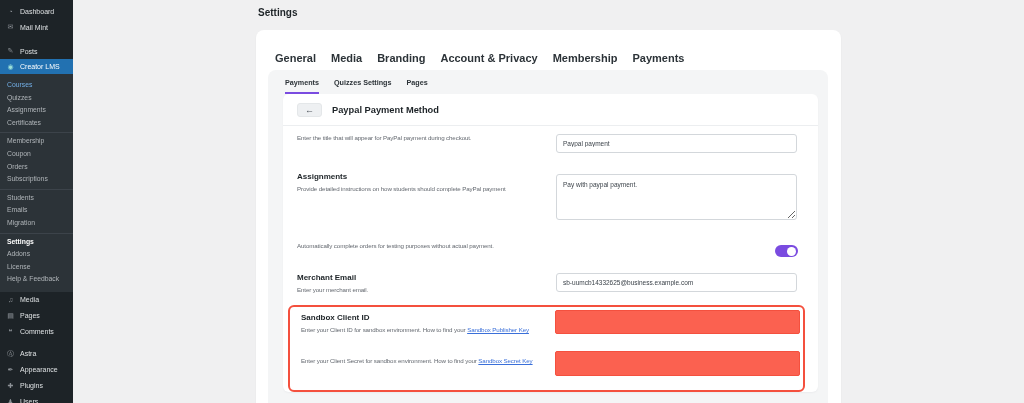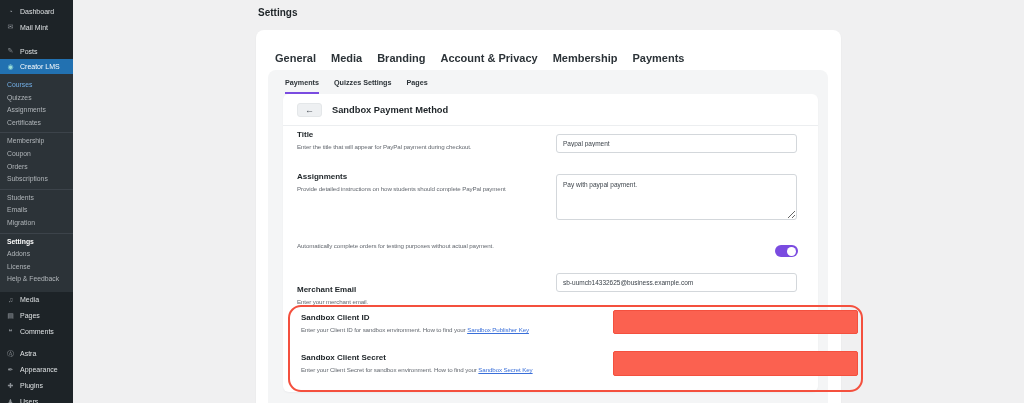--- a/index.html
+++ b/index.html
@@ -45,21 +45,21 @@
   .desc a { color:#3a6fd9; text-decoration:underline; }
 
   .ctl { position:absolute; right:21px; font-size:6.5px; color:#3c434a; }
   input.tb, textarea.tb { width:241px; border:1px solid #d3d7db; border-radius:3px; background:#fff; font-family:inherit; font-size:6.5px; color:#3c434a; padding:0 6px; outline:none; }
   input.tb { height:19px; }
   textarea.tb { height:46px; padding:5px 6px; resize:both; line-height:1.4; }
 
   .toggle { position:absolute; right:20px; width:23px; height:12px; border-radius:7px; background:#7a4be0; cursor:pointer; }
   .toggle .knob { position:absolute; top:1.5px; right:2px; width:9px; height:9px; border-radius:50%; background:#fff; }
 
-  .redbox { position:absolute; left:5px; top:211px; width:575px; height:87px; border:2px solid #f4503e; border-radius:13px; }
+  .redbox { position:absolute; left:5px; top:211px; width:517px; height:87px; border:2px solid #f4503e; border-radius:6px; }
   .redbox .lbl { font-size:8px; font-weight:700; color:#1d2327; }
   .redbox .desc { font-size:6.2px; letter-spacing:-0.12px; color:#646970; margin-top:3px; line-height:1.55; }
   .rrow { position:absolute; left:11px; width:262px; }
   .redinput { position:absolute; right:3px; width:245px; background:#fb6150; border:1px solid #f4503e; border-radius:2px; cursor:text; }
 </style>
 </head>
 <body>
 
 <aside class="sidebar">
   <div style="height:3px"></div>
@@ -155,57 +155,55 @@
       <span class="subtab active">Payments</span>
       <span class="subtab">Quizzes Settings</span>
       <span class="subtab">Pages</span>
     </div>
 
     <div class="formcard">
       <div class="fhead">
         <div class="backbtn">
           <span>←</span>
         </div>
-        <h2>Sandbox Payment Method</h2>
+        <h2>Paypal Payment Method</h2>
       </div>
 
       <div class="row" style="top:36px">
-        <div class="lbl">Title</div>
         <div class="desc">Enter the title that will appear for PayPal payment during checkout.</div>
       </div>
       <input class="tb ctl" style="top: 40px;" value="Paypal payment">
 
       <div class="row" style="top:78px">
         <div class="lbl">Assignments</div>
         <div class="desc">Provide detailed instructions on how students should complete PayPal payment</div>
       </div>
       <textarea class="tb ctl" style="top: 80px;">Pay with paypal payment.</textarea>
 
       <div class="row" style="top:144px">
         <div class="desc">Automatically complete orders for testing purposes without actual payment.</div>
       </div>
       <div class="toggle" style="top:151px">
         <div class="knob"></div>
       </div>
 
-      <div class="row" style="top:191px">
+      <div class="row" style="top:179px">
         <div class="lbl">Merchant Email</div>
         <div class="desc">Enter your merchant email.</div>
       </div>
       <input class="tb ctl" style="top: 179px;" value="sb-uumcb14332625@business.example.com">
 
       <div class="redbox">
         <div class="rrow" style="top:6px">
           <div class="lbl">Sandbox Client ID</div>
           <div class="desc"><span>Enter your Client ID for sandbox environment. How to find your </span><a href="#">Sandbox Publisher Key</a></div>
         </div>
         <div class="redinput" style="top:3px; height:24px"></div>
 
         <div class="rrow" style="top:46px; width:240px">
-          <div class="lbl">Sandbox Client Secret</div>
           <div class="desc"><span>Enter your Client Secret for sandbox environment. How to find your </span><a href="#">Sandbox Secret Key</a></div>
         </div>
         <div class="redinput" style="top:44px; height:25px"></div>
       </div>
 
     </div>
   </div>
 </div>
 
 </body></html>

